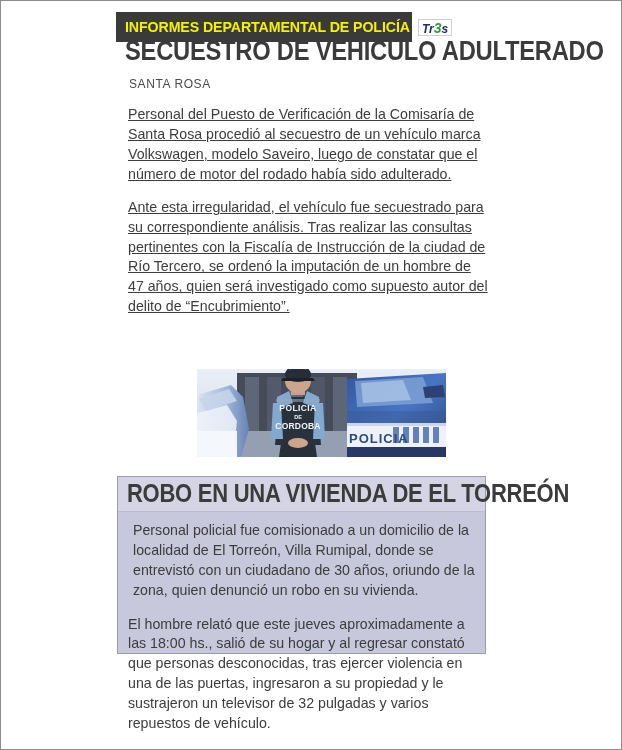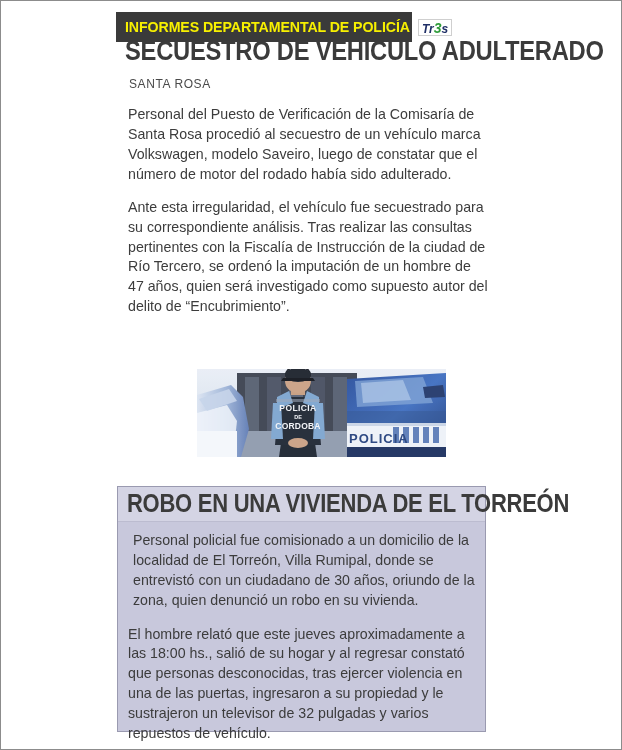--- a/index.html
+++ b/index.html
@@ -87,43 +87,44 @@
     font-size: 12px;
     letter-spacing: 0.6px;
     font-weight: normal;
   }
   .body-1 {
     margin: 14px 0 0 127px;
     width: 360px;
     color: #3c3c3c;
     font-size: 14.2px;
     line-height: 1.40;
+    text-decoration: underline;
   }
   .body-1 p { margin: 0 0 13px 0; }
   .body-1 p:last-child { margin-bottom: 0; }
 
   
   .photo {
     position: absolute;
     left: 196px;
     top: 368px;
     width: 249px;
     height: 88px;
     overflow: hidden;
     background: #b9c6de;
   }
   .photo svg { display: block; }
 
   
   .article-2 {
     position: absolute;
     left: 116px;
-    top: 485px;
+    top: 475px;
     width: 369px;
-    height: 246px;
+    height: 178px;
     background: #c8c8dc;
     border: 1px solid #9a9ab0;
     box-sizing: border-box;
   }
   .headline-2-wrap {
     background: #d4d4e4;
     padding: 3px 0 4px 0;
     border-bottom: 1px solid #bcbcd0;
   }
   .headline-2 {

